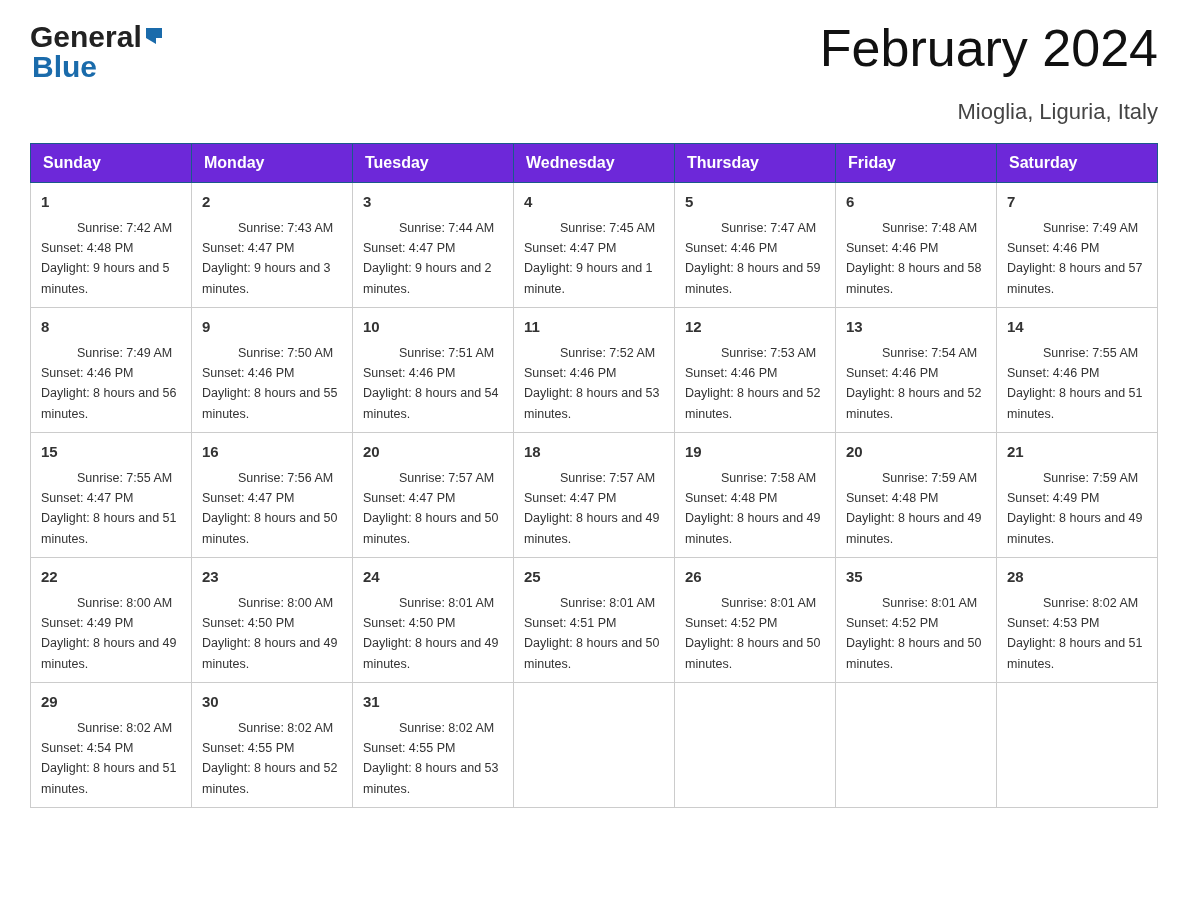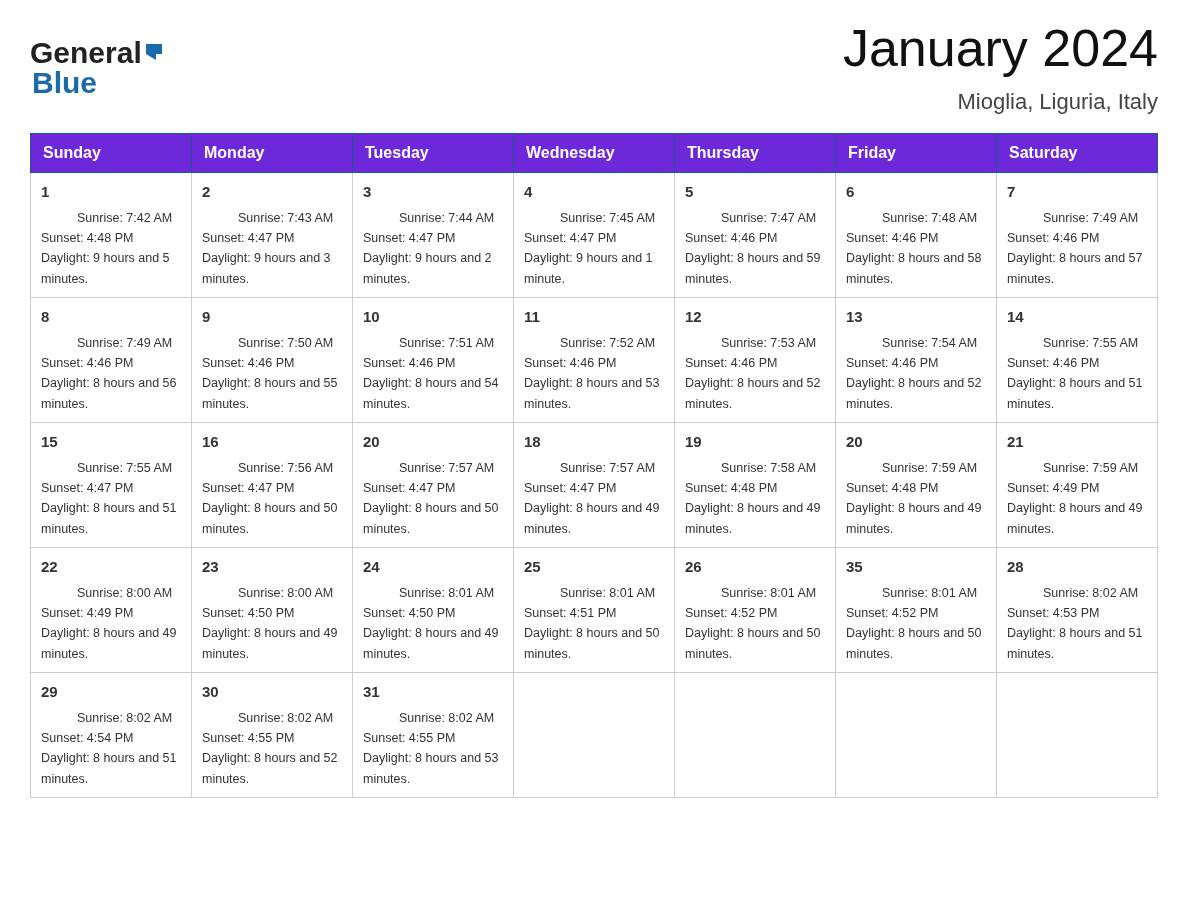--- a/index.html
+++ b/index.html
@@ -7,42 +7,42 @@
       font-family: Arial, sans-serif;
       background: #fff;
       color: #333;
       width: 1188px;
       min-height: 918px;
       padding: 20px 30px;
     }
     .header {
       display: flex;
       justify-content: space-between;
-      align-items: center;
+      align-items: flex-start;
       margin-bottom: 18px;
     }
     .logo {
       display: flex;
       flex-direction: column;
       align-items: flex-start;
     }
     .title-block {
       text-align: right;
     }
     .title-block h1 {
       font-size: 52px;
       font-weight: normal;
       color: #111;
       line-height: 1.1;
     }
     .title-block h2 {
       font-size: 22px;
       font-weight: normal;
       color: #444;
-      margin-top: 12px;
+      margin-top: 22px;
     }
     .calendar {
       width: 100%;
       border-collapse: collapse;
       border: 1px solid #aaa;
     }
     .calendar th {
       background: #6d28d9;
       color: #fff;
       font-size: 16px;
@@ -88,21 +88,21 @@
       <span style="font-size:30px; font-weight:bold; color:#222;">General</span>
       <span style="display:inline-block; margin-left:2px;">
         <svg width="22" height="22" viewBox="0 0 22 22">
           <polygon points="2,4 18,4 18,14 12,14 12,20 2,14" fill="#1a6bab"></polygon>
         </svg>
       </span>
     </div>
     <span style="font-size:30px; font-weight:bold; color:#1a6bab; margin-top:-4px; padding-left:2px;">Blue</span>
   </div>
   <div class="title-block">
-    <h1>January 2024</h1>
+    <h1>February 2024</h1>
     <h2>Mioglia, Liguria, Italy</h2>
   </div>
 </div>
 
 <table class="calendar">
   <thead>
     <tr>
       <th>Sunday</th>
       <th>Monday</th>
       <th>Tuesday</th>

